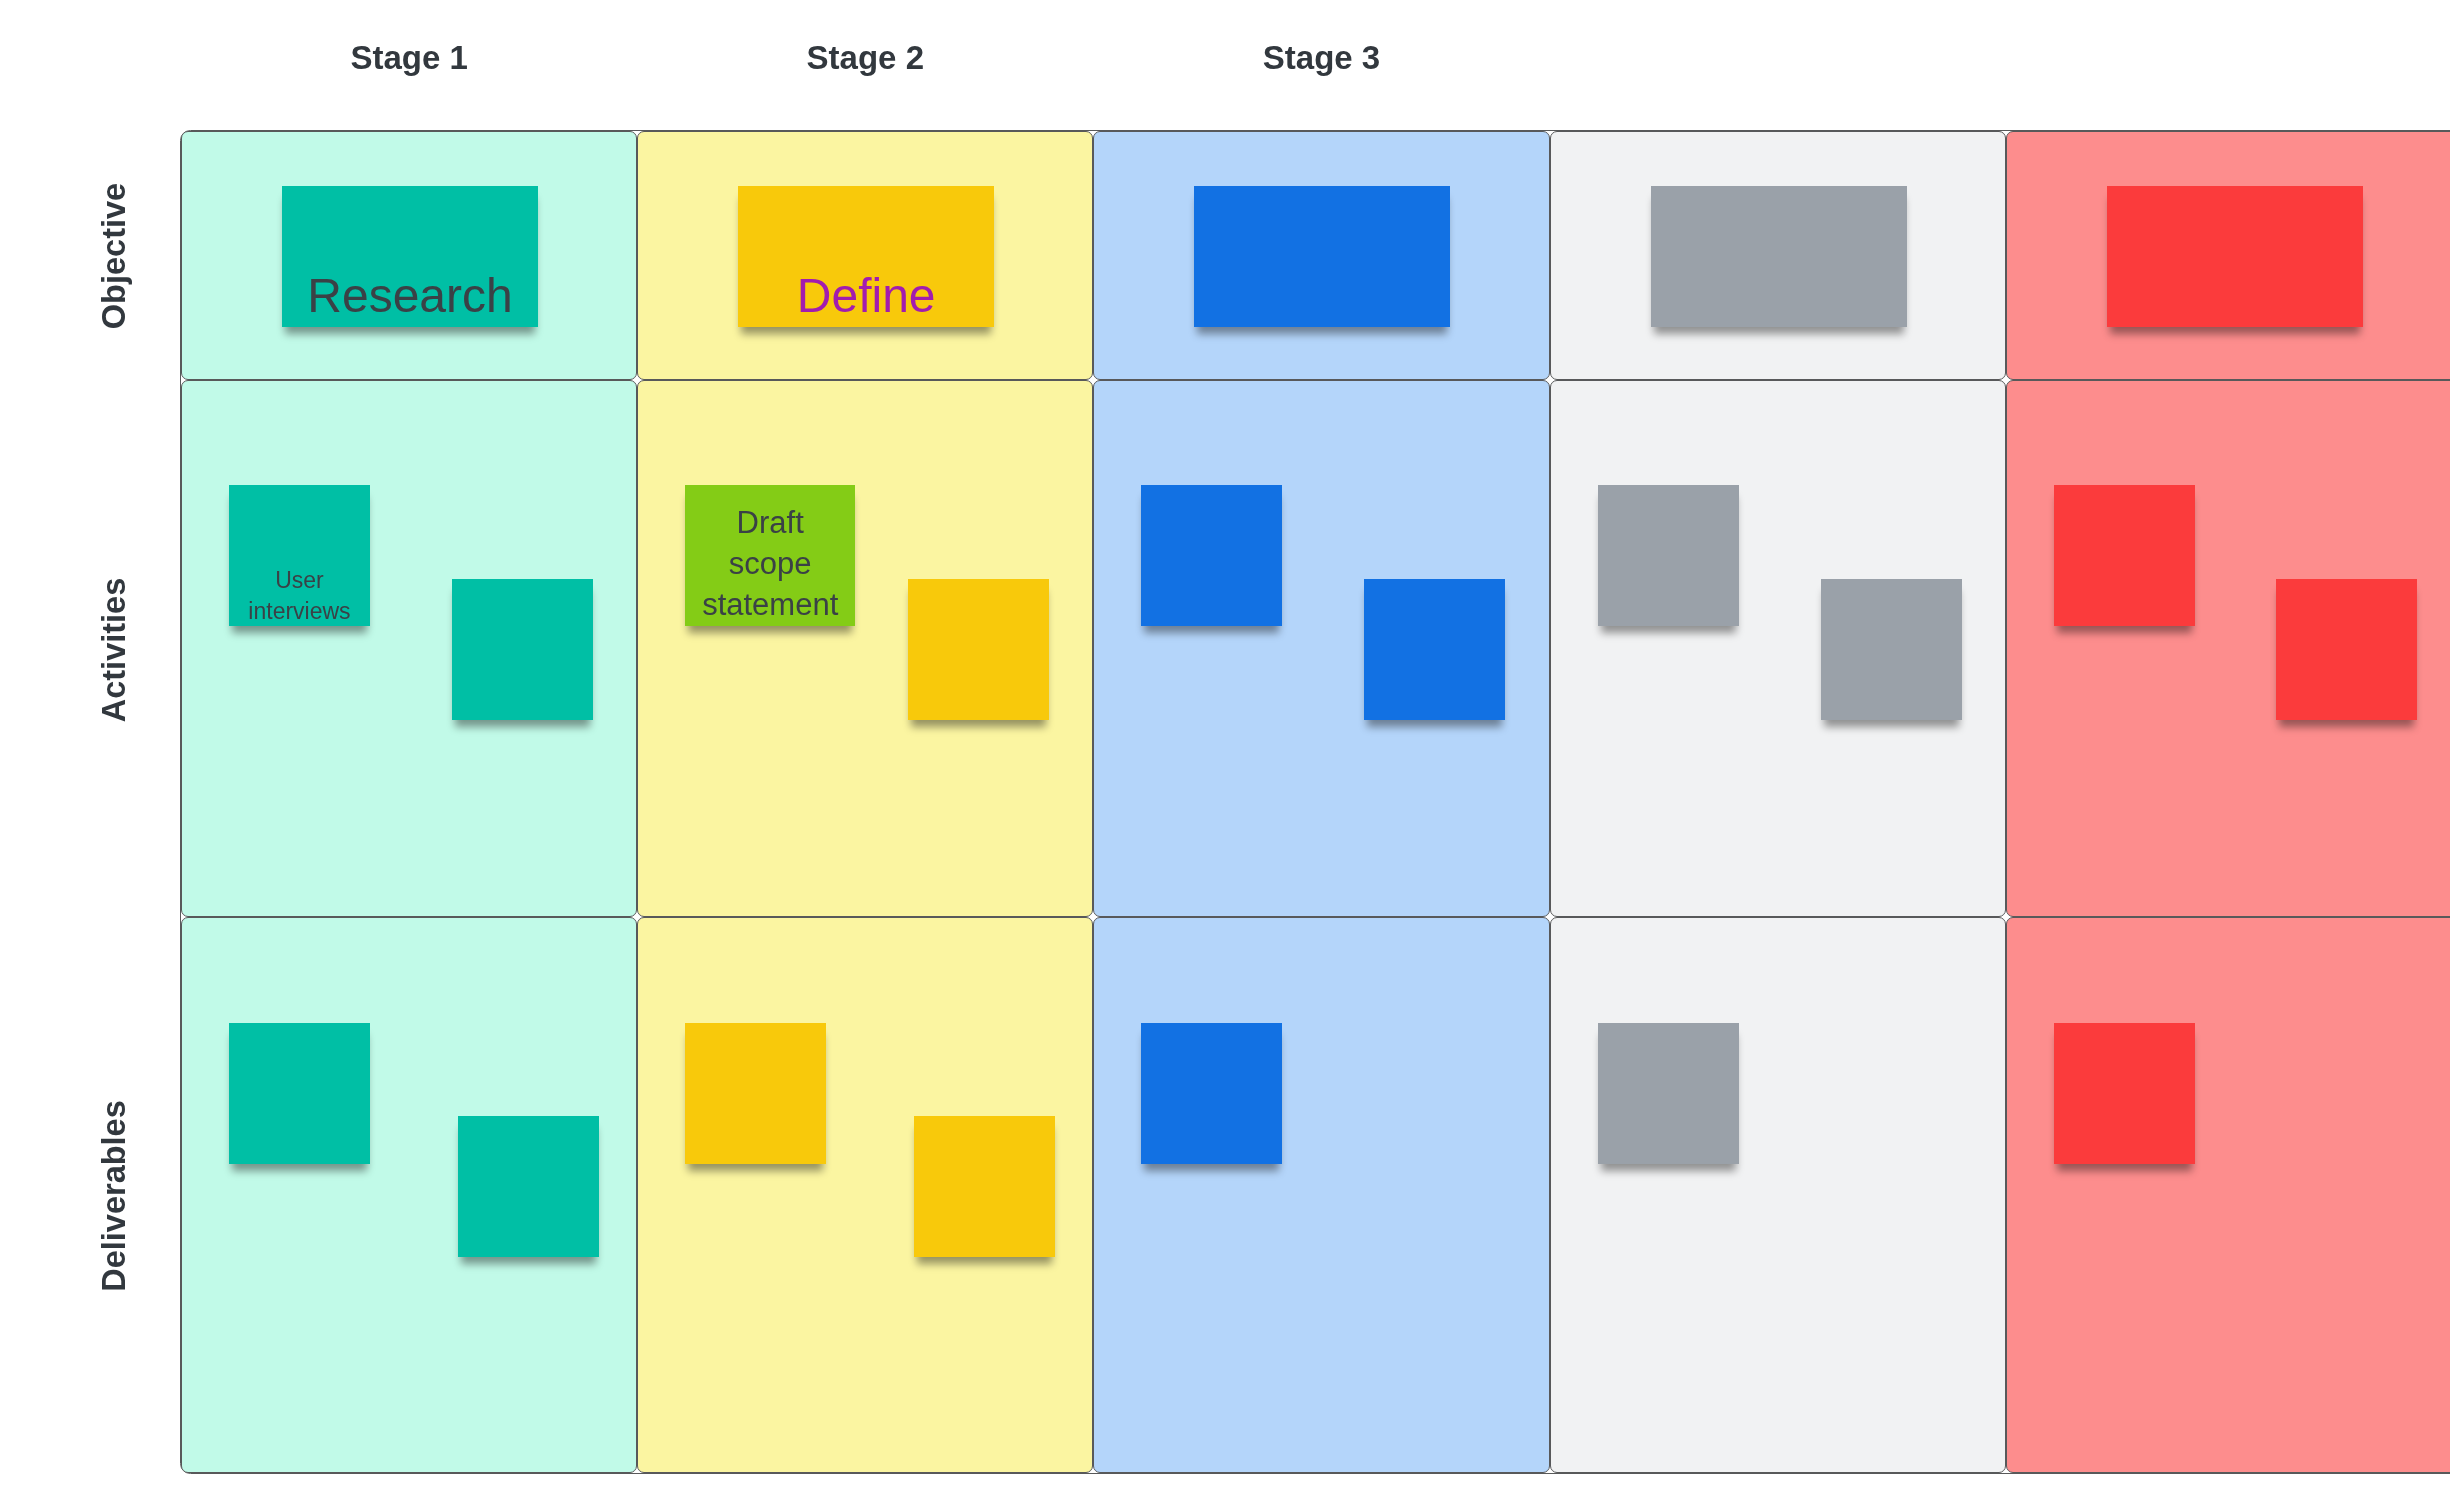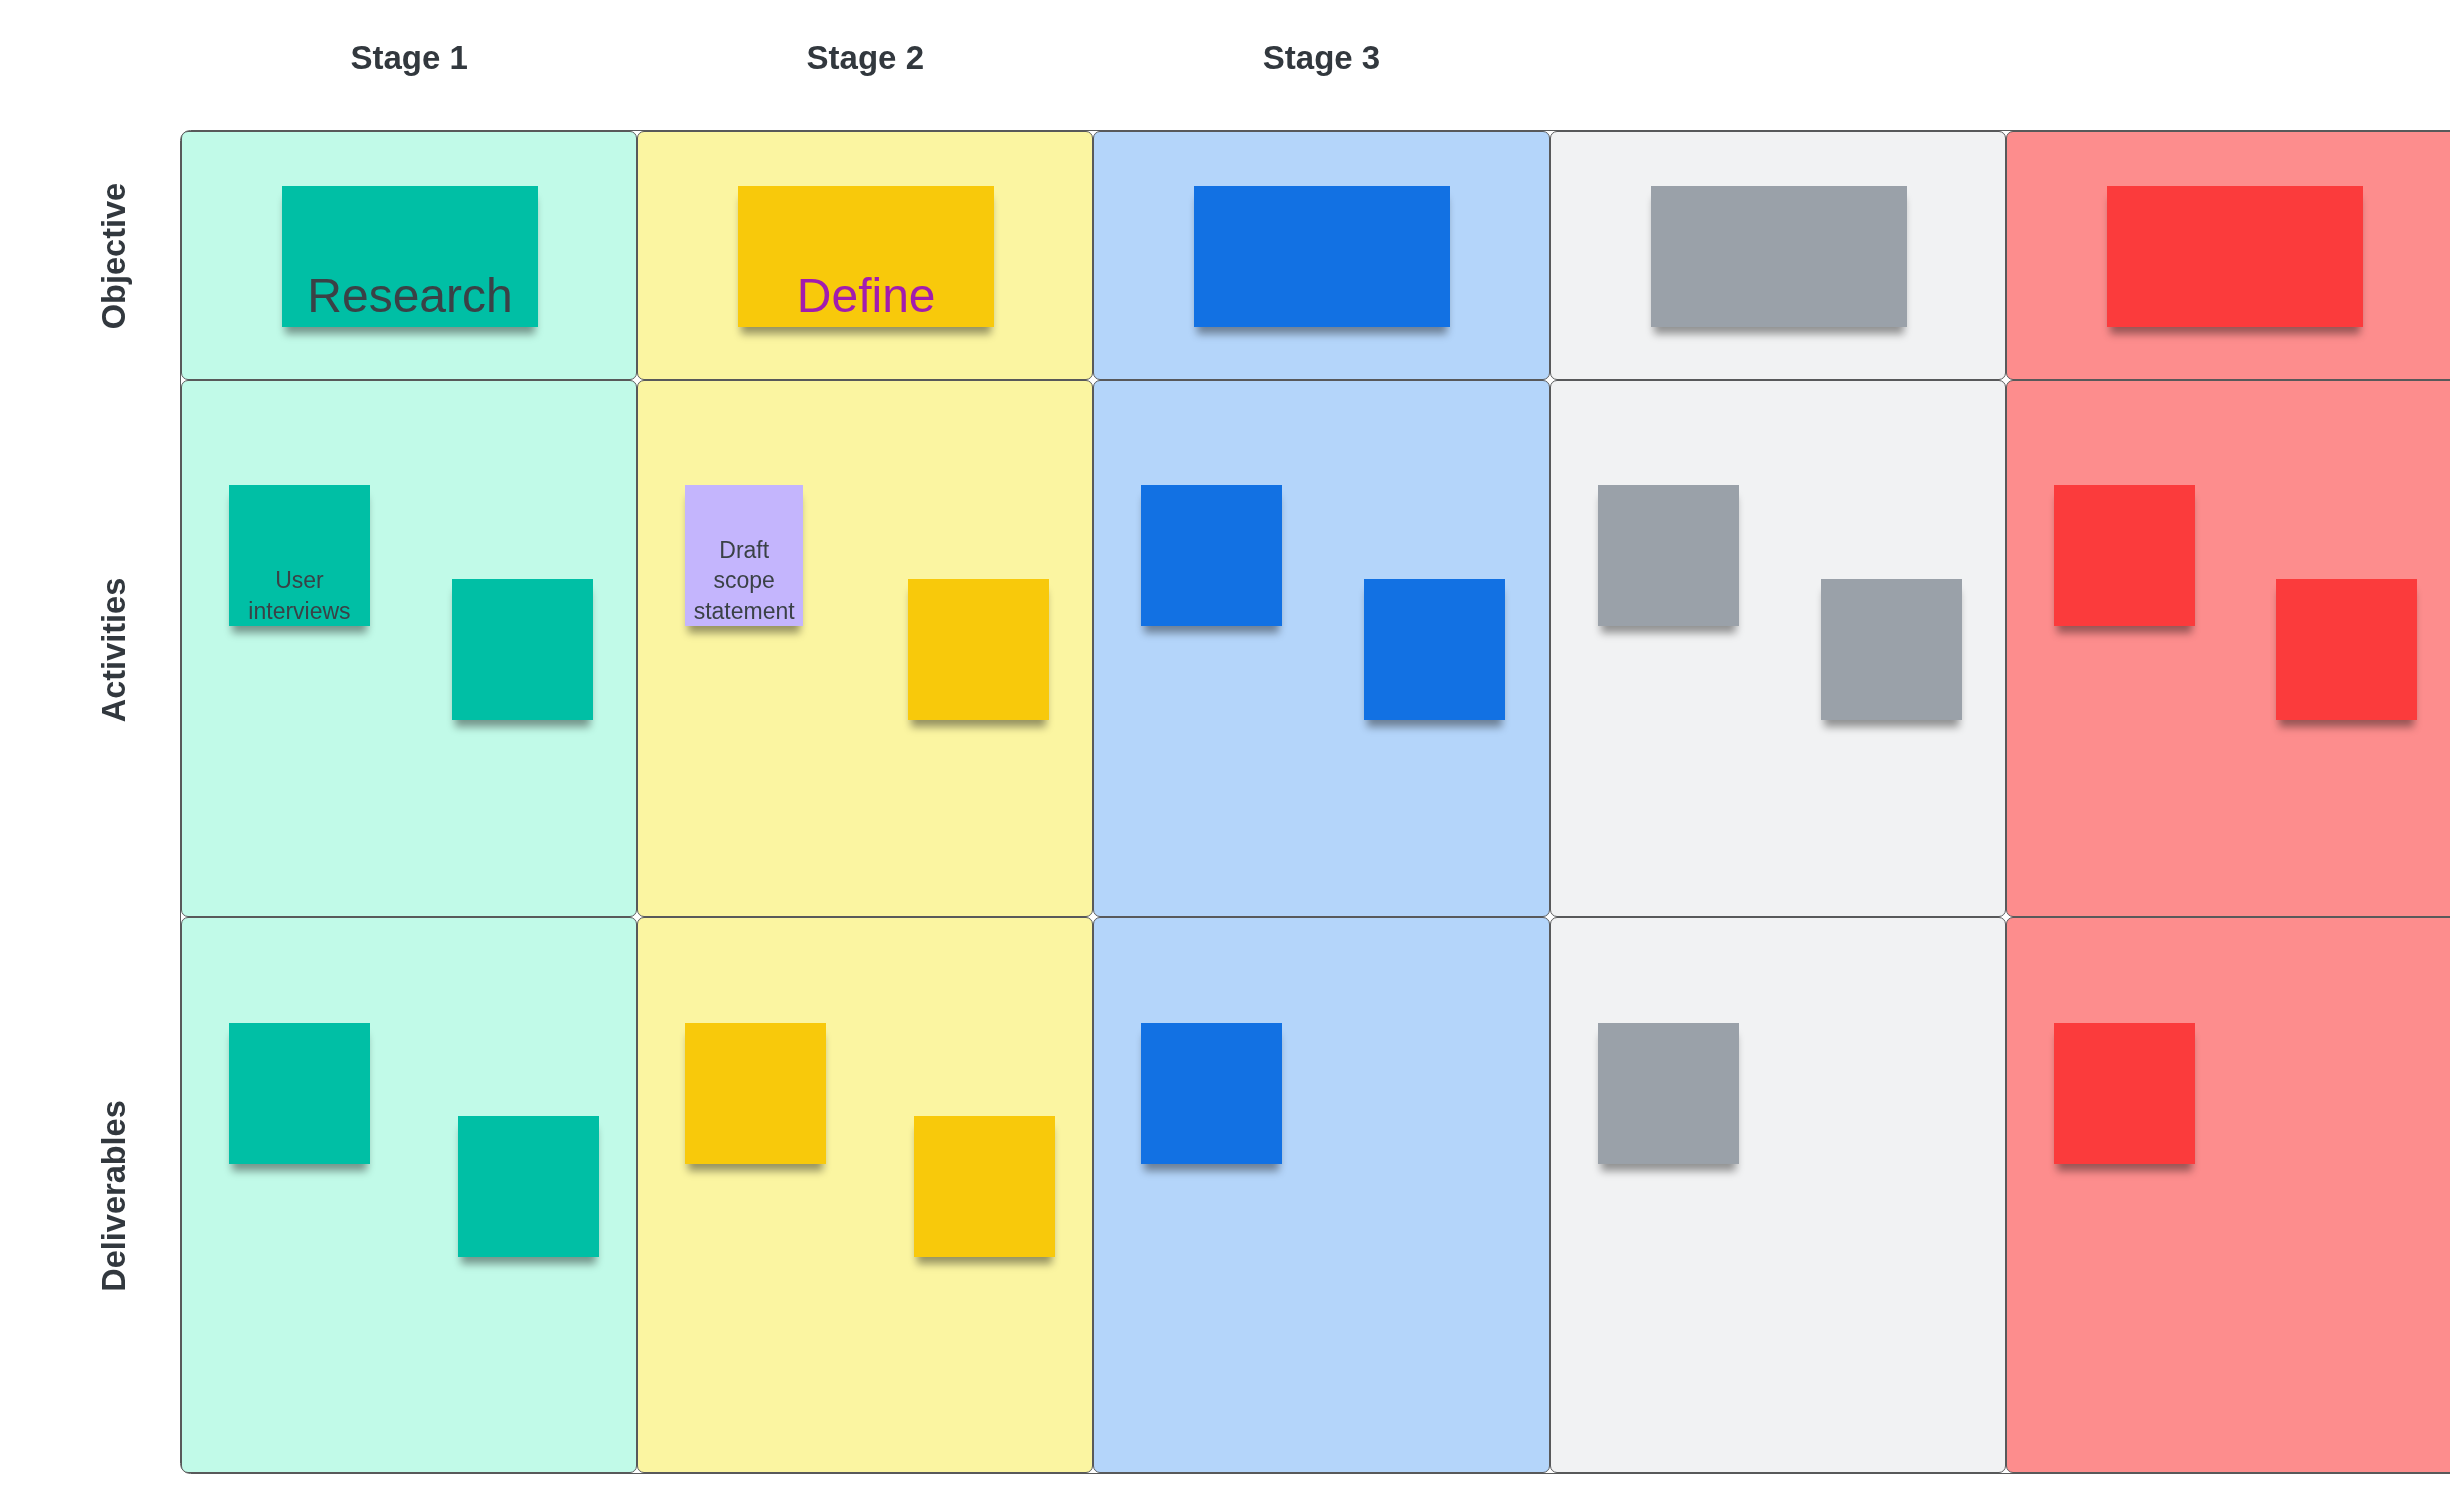--- a/index.html
+++ b/index.html
@@ -126,21 +126,21 @@
         <div class="cell" style="background: rgb(253, 141, 141); border-color: rgb(88, 89, 90);">
           <div class="note" style="left: 100px; top: 54px; width: 256px; height: 141px; background: rgb(251, 59, 60); font-size: 48px; color: rgb(58, 65, 70);"></div>
         </div>
         <div class="cell" style="background: rgb(193, 250, 232); border-color: rgb(88, 89, 90);">
           <div class="note" style="left: 47px; top: 104px; width: 141px; height: 141px; background: rgb(0, 191, 165); font-size: 23px; color: rgb(58, 65, 70);">
             <span>User interviews</span>
           </div>
           <div class="note" style="left: 270px; top: 198px; width: 141px; height: 141px; background: rgb(0, 191, 165); font-size: 23px; color: rgb(58, 65, 70);"></div>
         </div>
         <div class="cell" style="background: rgb(251, 245, 161); border-color: rgb(88, 89, 90);">
-          <div class="note" style="left: 47px; top: 104px; width: 118px; height: 141px; background: #c4b5fd; font-size: 23px; color: rgb(58, 65, 70);">
+          <div class="note" style="left: 47px; top: 104px; width: 170px; height: 141px; background: #84cc16; font-size: 31px; color: rgb(58, 65, 70);">
             <span>Draft scope statement</span>
           </div>
           <div class="note" style="left: 270px; top: 198px; width: 141px; height: 141px; background: rgb(248, 201, 11); font-size: 23px; color: rgb(58, 65, 70);"></div>
         </div>
         <div class="cell" style="background: rgb(180, 213, 250); border-color: rgb(88, 89, 90);">
           <div class="note" style="left: 47px; top: 104px; width: 141px; height: 141px; background: rgb(18, 113, 227); font-size: 23px; color: rgb(58, 65, 70);"></div>
           <div class="note" style="left: 270px; top: 198px; width: 141px; height: 141px; background: rgb(18, 113, 227); font-size: 23px; color: rgb(58, 65, 70);"></div>
         </div>
         <div class="cell" style="background: rgb(241, 242, 243); border-color: rgb(88, 89, 90);">
           <div class="note" style="left: 47px; top: 104px; width: 141px; height: 141px; background: rgb(154, 161, 169); font-size: 23px; color: rgb(58, 65, 70);"></div>

